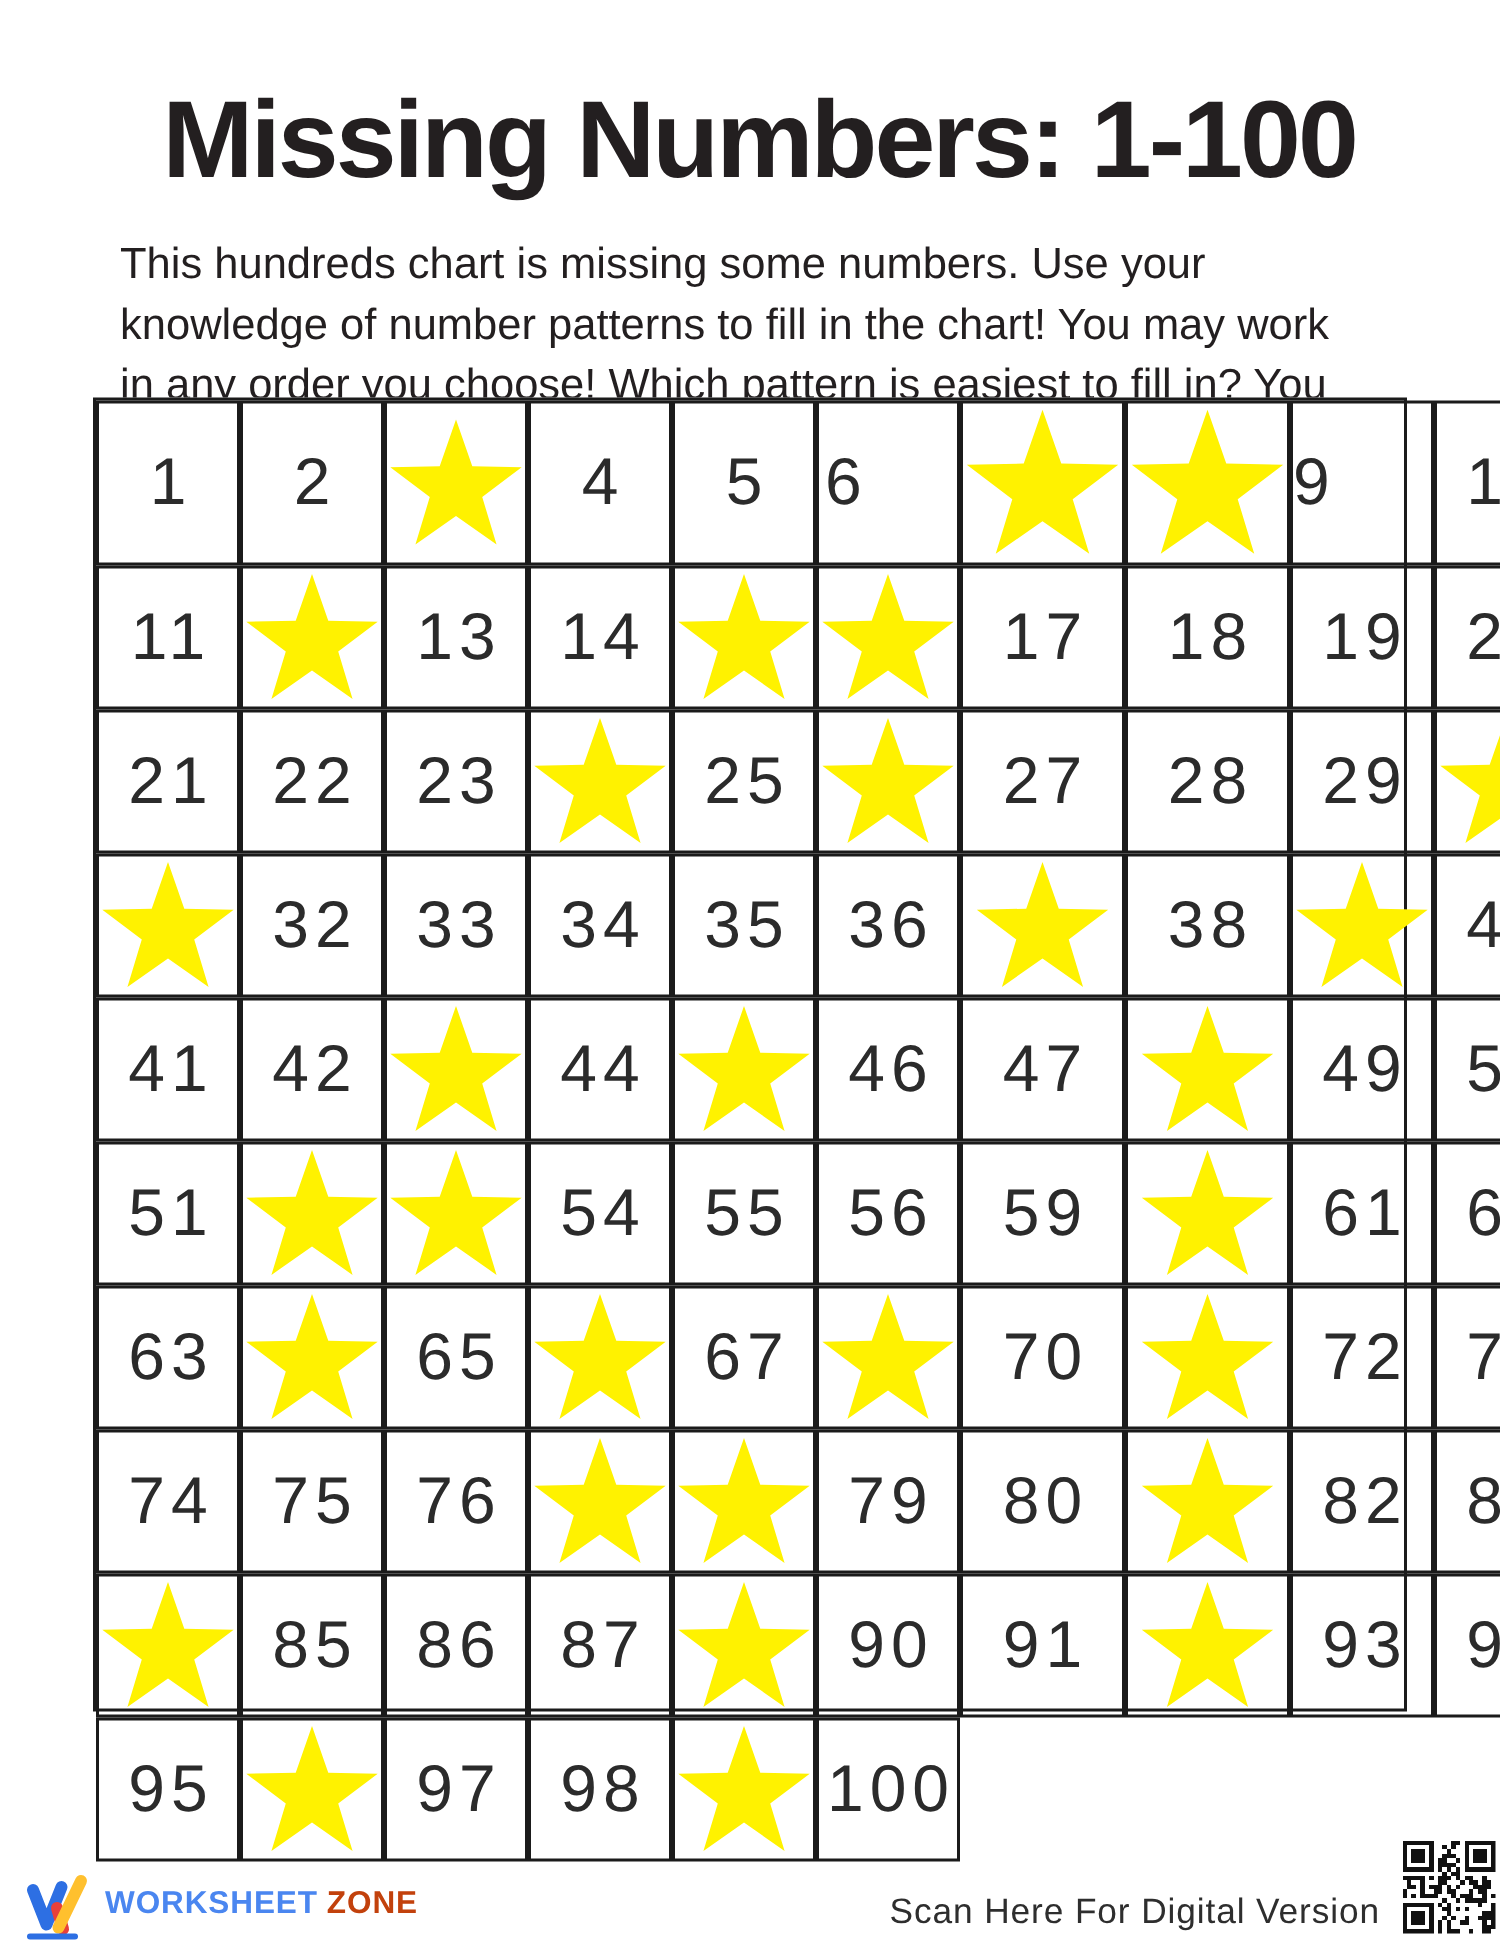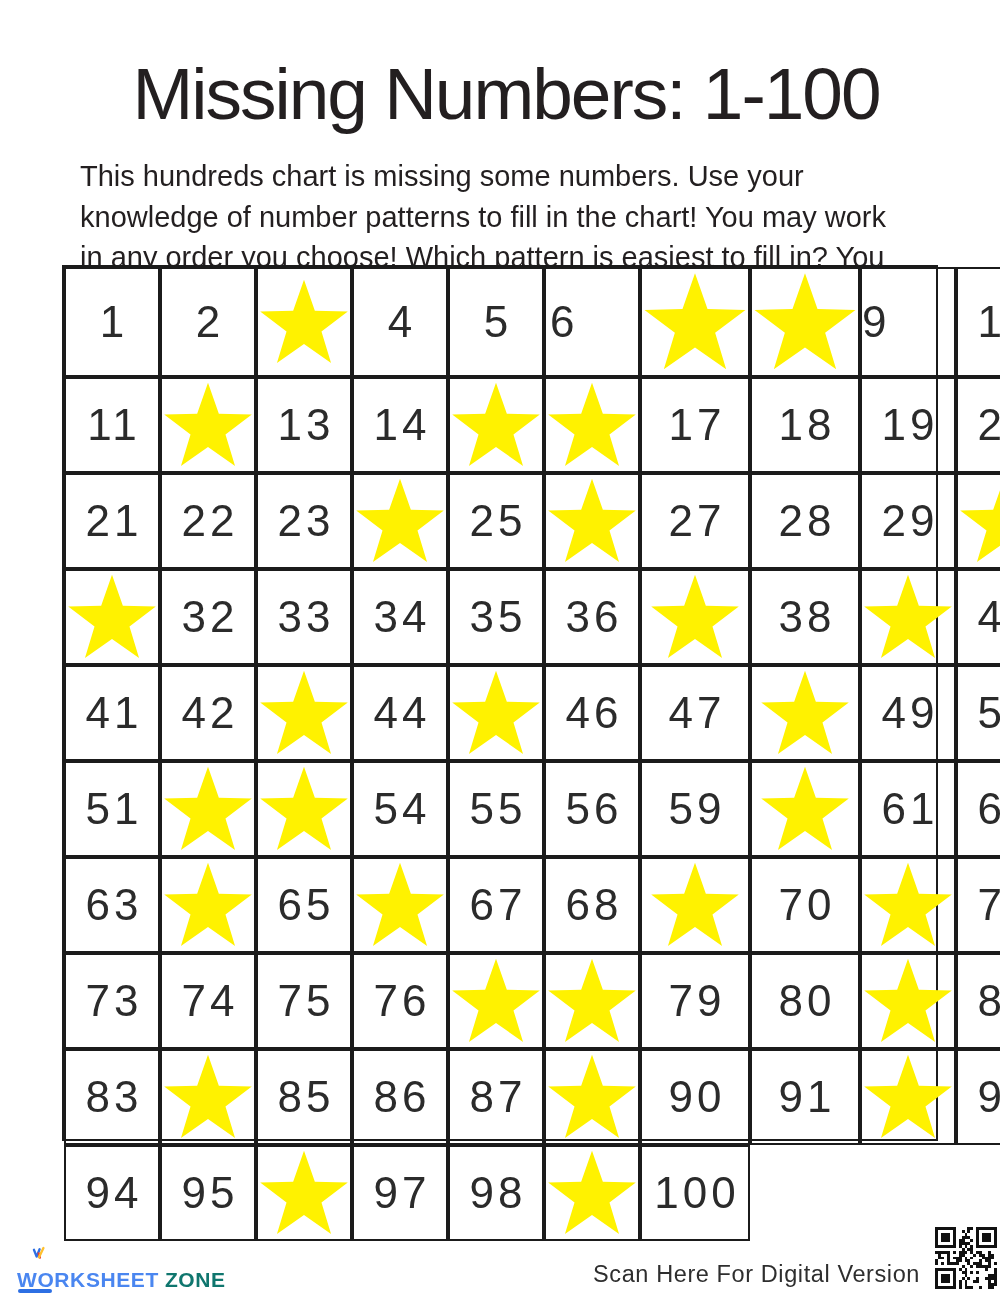--- a/index.html
+++ b/index.html
@@ -3,21 +3,21 @@
 <meta charset="utf-8">
 <style>
   * { margin:0; padding:0; box-sizing:border-box; }
   html,body { background:#ffffff; }
   .sheet {
     position:relative; width:1000px; height:1294px; background:#ffffff;
     font-family:"Liberation Sans", sans-serif; overflow:hidden;
   }
   .title {
     position:absolute; top:52px; left:0; right:0;
-    text-align:center; font-size:73px; font-weight:400;
+    text-align:center; font-size:73px; font-weight:700;
     letter-spacing:-2px; color:#231f20;padding-left:12px;
   }
   .instructions {
     position:absolute; top:156px; left:68px; width:810px;
     font-size:29px; line-height:1.4; color:#231f20;margin-left:12px;
   }
   .grid {
     position:absolute; left:62px; top:265px; width:876px; height:876px;
     display:grid; grid-template-columns:repeat(10,1fr); grid-template-rows:repeat(10,1fr);
     border:2px solid #1b1b1b; background:#ffffff;
@@ -31,21 +31,21 @@
   
   .cell:nth-child(6) { justify-content:flex-start; }
   .cell:nth-child(6) span { padding-left:4px; }
   .cell:nth-child(9) { justify-content:flex-start; }
   .cell:nth-child(9) span { padding-left:0; }
   .cell:nth-child(7) .star, .cell:nth-child(8) .star { width:106px; height:106px; }
   .cell:nth-child(100) span { letter-spacing:2px; }
 
   .footer-logo {
     position:absolute; left:17px; top:1246px; height:46px;
-    display:flex; gap:9px;flex-direction:column;
+    display:flex; align-items:center; gap:9px;
   }
   .logo-mark { width:44px; height:44px; }
   .logo-text { font-size:21px; font-weight:700; letter-spacing:0.6px; display:flex; gap:6px; }
   .logo-underline {
     position:absolute; left:18px; top:1289px; width:34px; height:4px;
     background:#2d6fe3; border-radius:2px;
   }
   .scan-text {
     position:absolute; top:1261px; right:80px;
     font-size:23.5px; color:#2e2e2e; letter-spacing:0.6px; font-weight:400;
@@ -292,23 +292,20 @@
       <div class="cell">
         <span>65</span>
       </div>
       <div class="cell">
         <svg class="star" viewBox="0 0 100 100">
           <polygon points="50,4 61.8,37.8 97.6,38.6 69,60.2 79.4,94.5 50,74 20.6,94.5 31,60.2 2.4,38.6 38.2,37.8" fill="#FFF200"></polygon>
         </svg>
       </div>
       <div class="cell">
         <span>67</span>
-      </div>
-      <div class="cell">
-        <span>68</span>
       </div>
       <div class="cell">
         <svg class="star" viewBox="0 0 100 100">
           <polygon points="50,4 61.8,37.8 97.6,38.6 69,60.2 79.4,94.5 50,74 20.6,94.5 31,60.2 2.4,38.6 38.2,37.8" fill="#FFF200"></polygon>
         </svg>
       </div>
       <div class="cell">
         <span>70</span>
       </div>
       <div class="cell">
@@ -419,21 +416,21 @@
     </div>
 
   <div class="footer-logo">
     <svg class="logo-mark" viewBox="0 0 44 44">
       <path d="M5 13 L14 36 L24 11" fill="none" stroke="#2d6fe3" stroke-width="8" stroke-linecap="round" stroke-linejoin="round"></path>
       <path d="M21 25 L25 39" fill="none" stroke="#e8403a" stroke-width="8" stroke-linecap="round"></path>
       <path d="M22 38 L37 7" fill="none" stroke="#ffc02e" stroke-width="8" stroke-linecap="round"></path>
     </svg>
     <div class="logo-text">
       <span style="color:#4a86f0;">WORKSHEET</span>
-      <span style="color:#0f766e;">ZONE</span>
+      <span style="color:#c2410c;">ZONE</span>
     </div>
   </div>
   <div class="logo-underline"></div>
 
   <div class="scan-text">Scan Here For Digital Version</div>
 
   <div class="qr">
     <svg viewBox="0 0 21 21" xmlns="http://www.w3.org/2000/svg">
         <rect x="0" y="0" width="1" height="1" fill="#111111"></rect>
         <rect x="1" y="0" width="1" height="1" fill="#111111"></rect>

